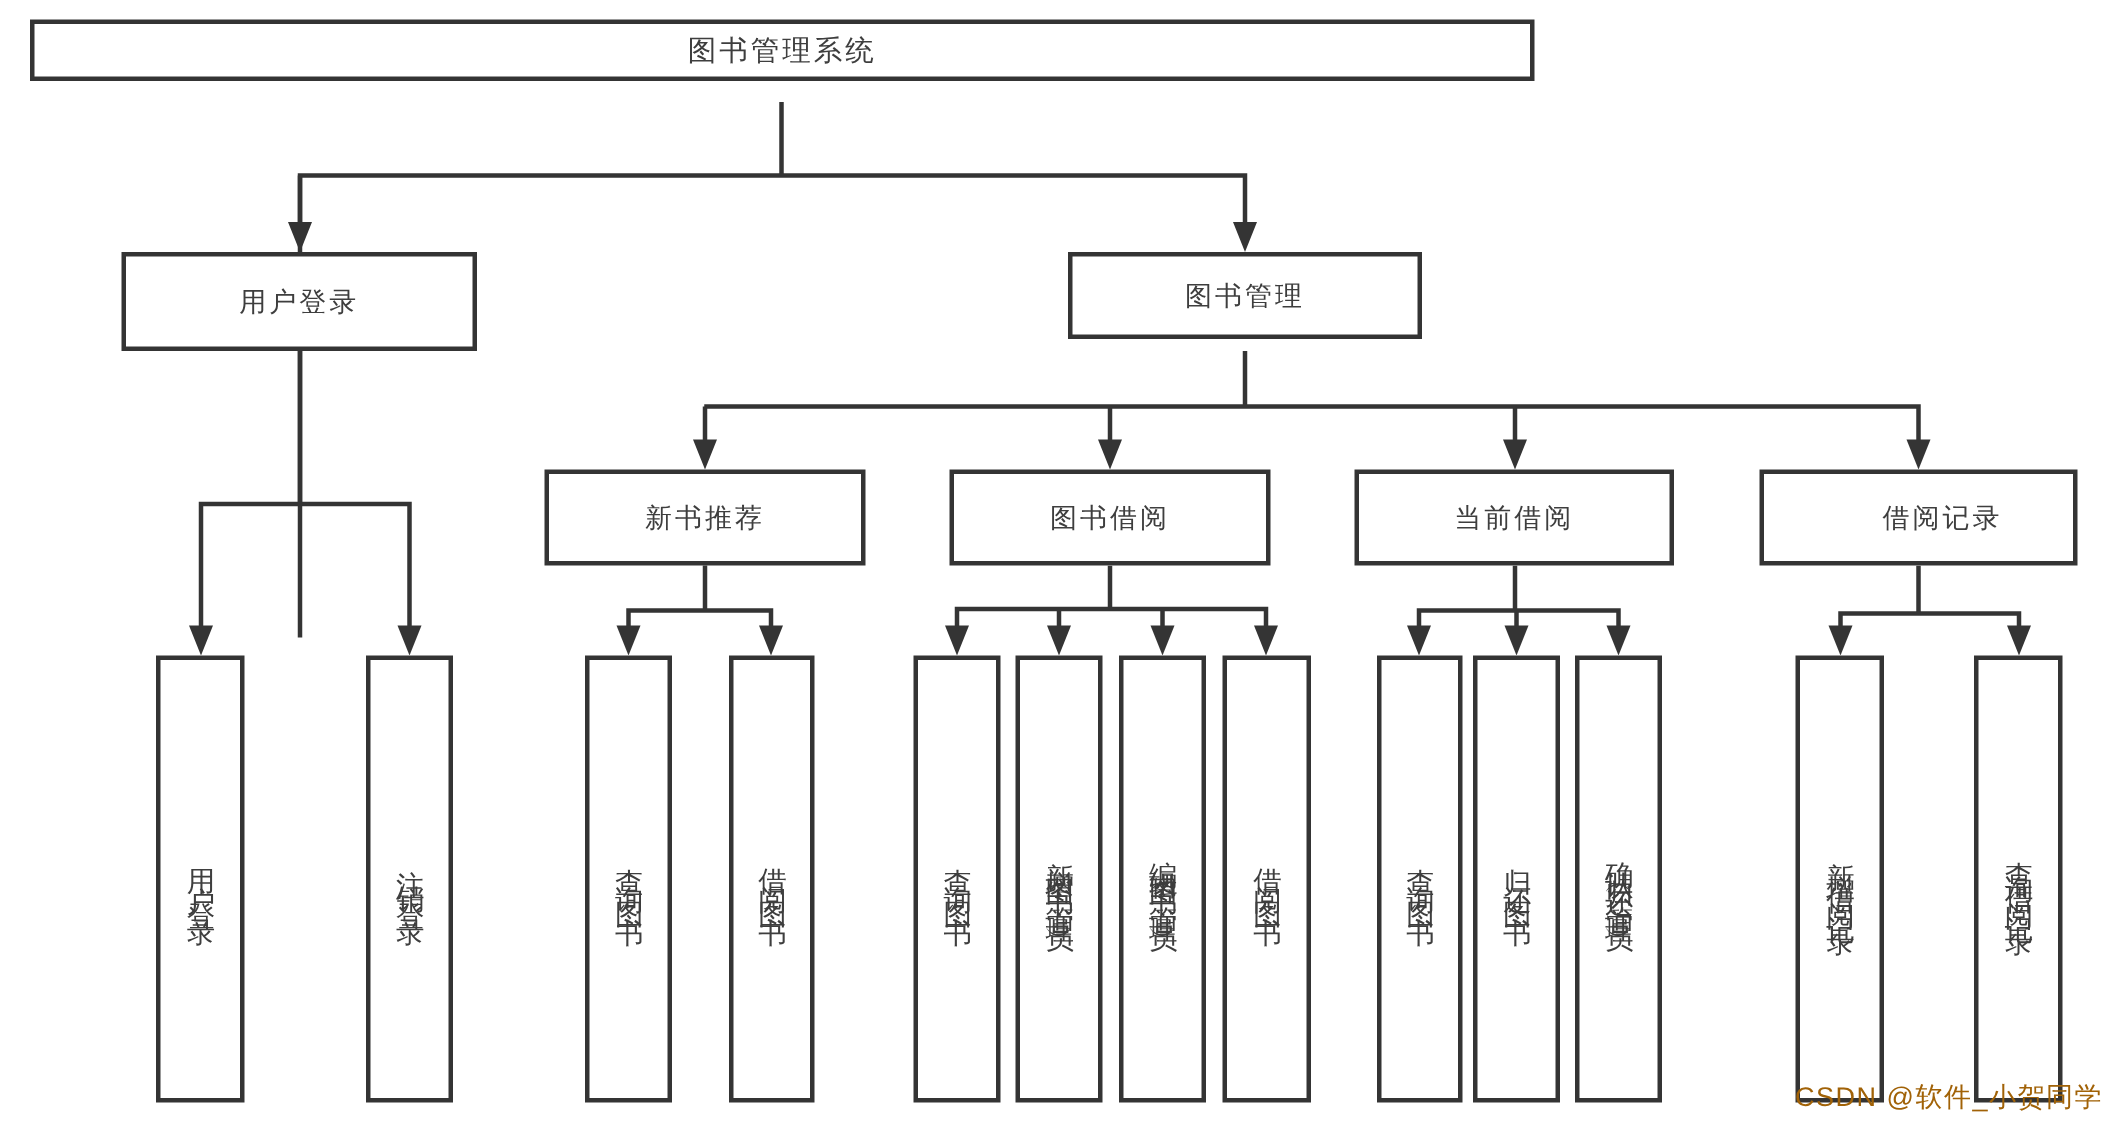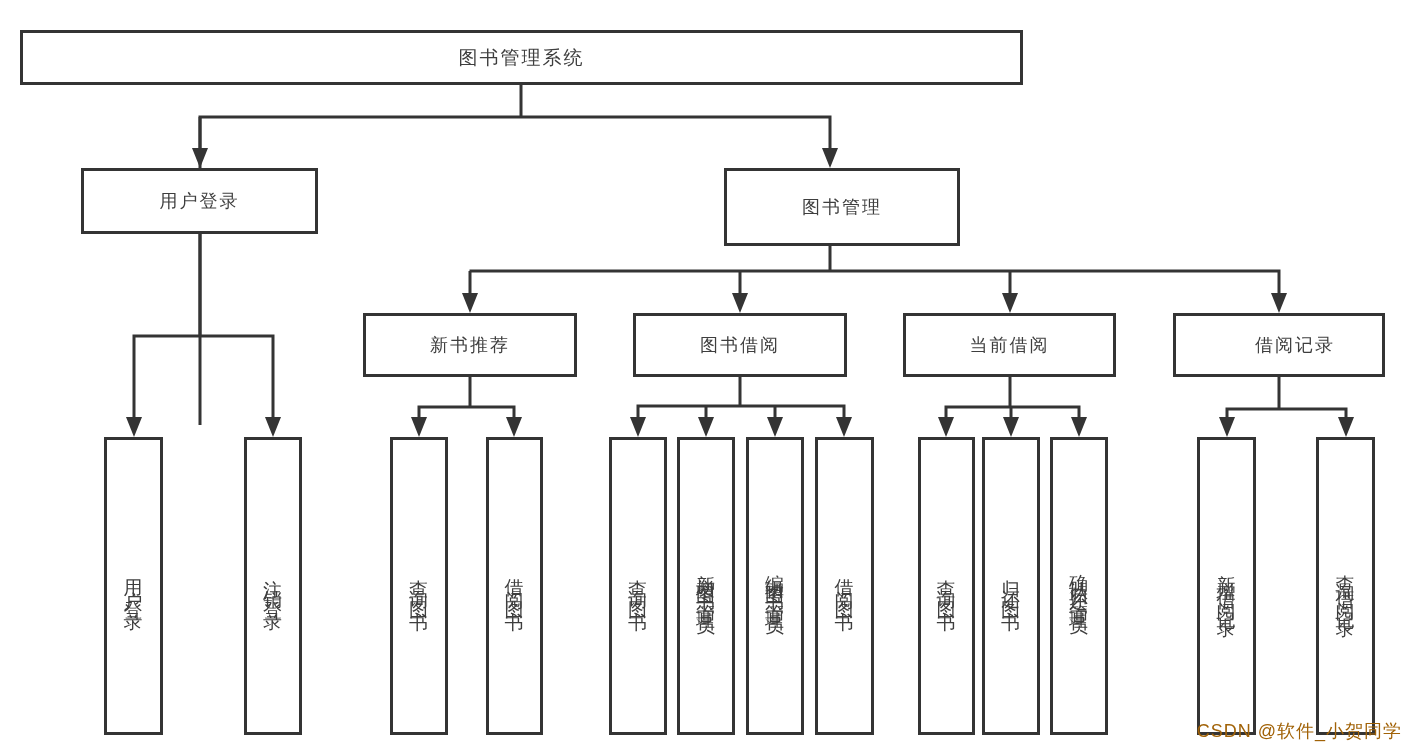--- a/index.html
+++ b/index.html
@@ -72,28 +72,28 @@
       <polygon points="767,417 783,417 775,437"></polygon>
       <polygon points="836,417 852,417 844,437"></polygon>
       <polygon points="938,417 954,417 946,437"></polygon>
       <polygon points="1003,417 1019,417 1011,437"></polygon>
       <polygon points="1071,417 1087,417 1079,437"></polygon>
       <polygon points="1219,417 1235,417 1227,437"></polygon>
       <polygon points="1338,417 1354,417 1346,437"></polygon>
     </g>
   </svg>
 
-  <div class="node root" style="left:20px;top:30px;width:1003px;height:55px;">
+  <div class="node root" style="left:20px;top:13px;width:1003px;height:41px;">
     <span>图书管理系统</span>
   </div>
 
   <div class="node" style="left:81px;top:168px;width:237px;height:66px;">
     <span>用户登录</span>
   </div>
-  <div class="node" style="left:712px;top:168px;width:236px;height:78px;margin-left:12px;">
+  <div class="node" style="left:712px;top:168px;width:236px;height:58px;">
     <span>图书管理</span>
   </div>
 
   <div class="node" style="left:633px;top:313px;width:214px;height:64px;">
     <span>图书借阅</span>
   </div>
   <div class="node" style="left:363px;top:313px;width:214px;height:64px;">
     <span>新书推荐</span>
   </div>
   <div class="node" style="left:903px;top:313px;width:213px;height:64px;">

